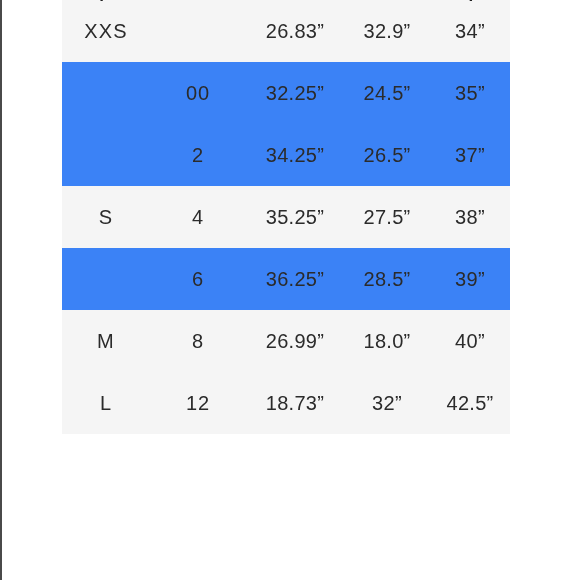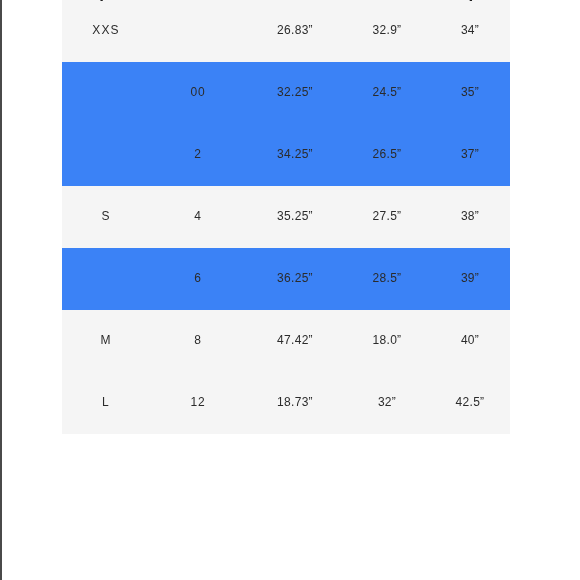--- a/index.html
+++ b/index.html
@@ -75,21 +75,21 @@
     background: #f5f5f5;
   }
   tbody tr.plain {
     background: #3b82f6;
   }
 
   tbody td {
     padding: 0;
     text-align: center;
     vertical-align: middle;
-    font-size: 12px;
+    font-size: 20px;
     font-weight: 400;
     color: #2b2b2b;
     letter-spacing: 0.3px;
     line-height: 1.1;
     white-space: nowrap;
   }
 
   tbody td.alpha-cell {
     letter-spacing: 1.1px;
   }
@@ -170,21 +170,21 @@
         <td class="alpha-cell"></td>
         <td class="numeric-cell">6</td>
         <td class="bust-cell">36.25”</td>
         <td class="waist-cell">28.5”</td>
         <td class="hips-cell">39”</td>
       </tr>
 
       <tr class="shaded">
         <td class="alpha-cell">M</td>
         <td class="numeric-cell">8</td>
-        <td class="bust-cell">47.42”</td>
+        <td class="bust-cell">26.99”</td>
         <td class="waist-cell">18.0”</td>
         <td class="hips-cell">40”</td>
       </tr>
 
 
       <tr class="shaded">
         <td class="alpha-cell">L</td>
         <td class="numeric-cell">12</td>
         <td class="bust-cell">18.73”</td>
         <td class="waist-cell">32”</td>

